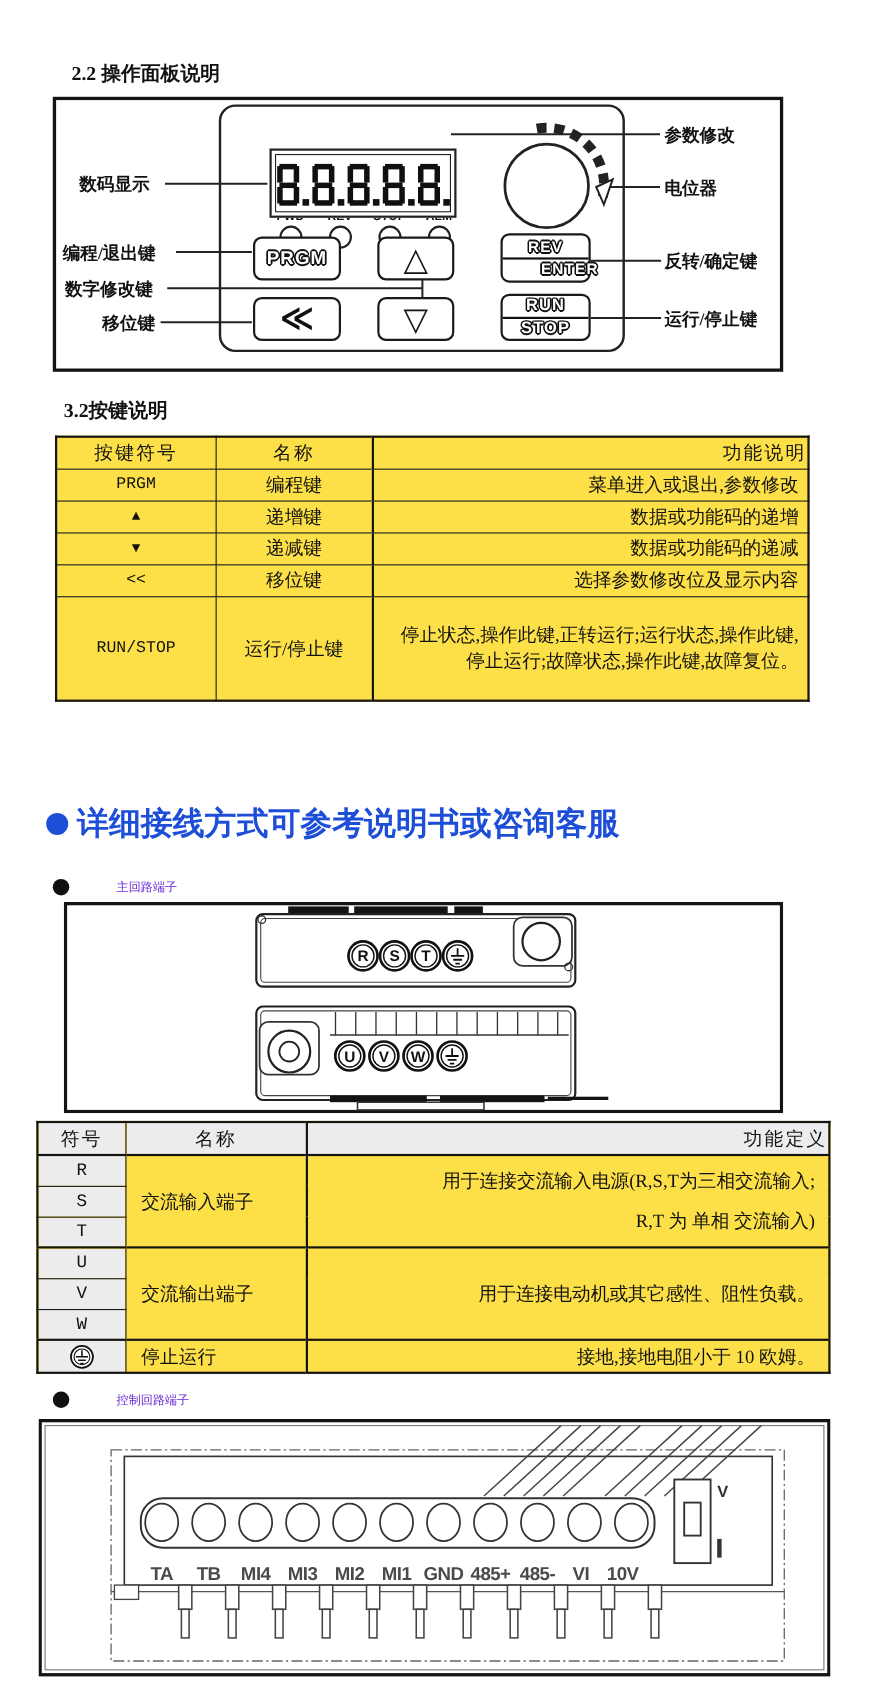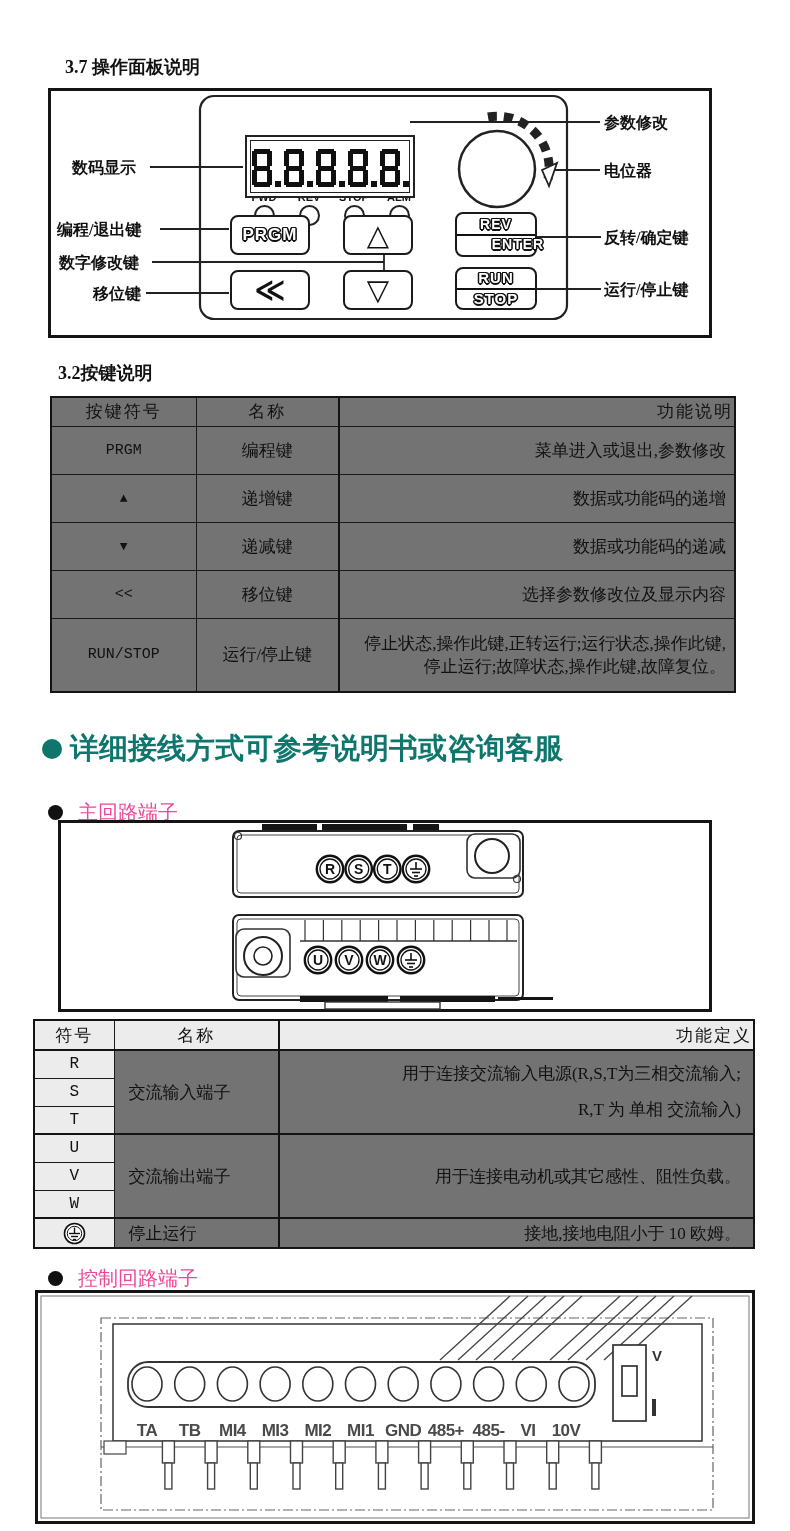--- a/index.html
+++ b/index.html
@@ -26,48 +26,48 @@
   .sdot{width:6px;height:6px;background:#101010;display:inline-block;margin:0 1px 0 1px;}
   .btn{position:absolute;border:2.5px solid #1a1a1a;border-radius:8px;background:#fff;box-sizing:border-box;
        display:flex;flex-direction:column;align-items:center;justify-content:center;}
   .ot{color:#fff;font-family:"Liberation Sans",sans-serif;font-weight:bold;letter-spacing:1px;line-height:1.1;
       text-shadow:-1px -1px 0 #111,1px -1px 0 #111,-1px 1px 0 #111,1px 1px 0 #111,-1.5px 0 0 #111,1.5px 0 0 #111,0 -1.5px 0 #111,0 1.5px 0 #111;}
   .btn .split{width:100%;border-top:2px solid #111;margin:1px 0;}
   .glyph{font-family:"DejaVu Sans",sans-serif;font-size:29px;color:#111;line-height:1;}
   .glyph.shift{font-weight:bold;font-size:30px;}
   .lbl{position:absolute;font-size:16px;font-weight:600;white-space:nowrap;color:#111;}
   
-  .tbl{position:absolute;border-collapse:collapse;table-layout:fixed;background:#737373;border:2.5px solid #141414;}
+  .tbl{position:absolute;border-collapse:collapse;table-layout:fixed;background:#fde047;border:2.5px solid #141414;}
   .tbl td,.tbl th{border:1.4px solid #1a1a1a;font-weight:normal;overflow:hidden;vertical-align:middle;box-sizing:border-box;}
   .keys{left:50px;top:396px;width:686px;font-size:17px;}
   .keys th{text-align:center;letter-spacing:2px;}
   .keys .sym{font-family:"Liberation Mono","DejaVu Sans Mono",monospace;font-size:15px;text-align:center;}
   .keys .nm{text-align:center;}
-  .keys .ds{text-align:left;padding:12px 8px;line-height:23px;}
+  .keys .ds{text-align:left;padding:2px 8px;line-height:23px;}
   .term{left:33px;top:1019px;width:722px;font-size:17px;}
   .term th{background:#ececec;text-align:center;letter-spacing:2px;}
   .term .sym{background:#ececec;text-align:center;font-family:"Liberation Mono","DejaVu Sans Mono",monospace;font-size:16px;}
   .term .nm{text-align:left;padding-left:14px;}
   .term .ds{text-align:left;padding:2px 12px;}
   .term .ds3{line-height:36px;white-space:pre-line;}
   .term .bl,.keys .bl{border-left:2.5px solid #141414;text-align:right;}
   .gsep td{border-top:2.2px solid #141414;}
   
   .notice{position:absolute;left:42px;top:729px;display:flex;align-items:center;
           font-family:"Liberation Sans",sans-serif;font-weight:bold;font-size:29px;white-space:nowrap;}
   .nbullet{display:inline-block;width:20px;height:20px;border-radius:50%;background:currentColor;margin-right:8px;}
-  .sect{position:absolute;left:48px;display:flex;align-items:center;font-size:20px;font-weight:500;white-space:nowrap;color:#ec4899;}
+  .sect{position:absolute;left:48px;display:flex;align-items:center;font-size:11px;font-weight:500;white-space:nowrap;color:#6d28d9;gap:28px;}
   .sbullet{display:inline-block;width:15px;height:15px;border-radius:50%;background:#111;margin-right:15px;}
 </style>
 </head>
 <body>
 
 <div class="page">
 
-  <div class="h1" style="left:65px;top:55px;">3.7 操作面板说明</div>
+  <div class="h1" style="left:65px;top:55px;">2.2 操作面板说明</div>
 
   <div class="panel-box">
     <svg class="panel-svg" style="left:-3px;top:-3px;width:664px;height:250px;" viewBox="48 88 664 250">
       <rect x="200" y="96" width="367" height="223" rx="14" fill="none" stroke="#222" stroke-width="2.2"></rect>
       <g stroke="#222" stroke-width="1.8">
         <line x1="410" y1="122" x2="600" y2="122"></line>
         <line x1="150" y1="167" x2="243" y2="167"></line>
         <line x1="545" y1="170" x2="600" y2="170"></line>
         <line x1="160" y1="229" x2="229" y2="229"></line>
         <line x1="152" y1="262" x2="384" y2="262"></line>
@@ -217,29 +217,29 @@
     <tr style="height:29px">
       <td class="sym" style="font-size:13px">▼</td>
       <td class="nm">递减键</td>
       <td class="ds bl">数据或功能码的递减</td>
     </tr>
     <tr style="height:29px">
       <td class="sym">&lt;&lt;</td>
       <td class="nm">移位键</td>
       <td class="ds bl">选择参数修改位及显示内容</td>
     </tr>
-    <tr style="height:74px">
+    <tr style="height:95px">
       <td class="sym">RUN/STOP</td>
       <td class="nm">运行/停止键</td>
       <td class="ds bl">停止状态,操作此键,正转运行;运行状态,操作此键,停止运行;故障状态,操作此键,故障复位。</td>
     </tr>
   </tbody>
     </table>
 
-  <div class="notice" style="color: #0f766e;">
+  <div class="notice" style="color: #1d4ed8;">
     <span class="nbullet"></span>
     <span>详细接线方式可参考说明书或咨询客服</span>
   </div>
 
   <div class="sect" style="top:799px;">
     <span class="sbullet"></span>
     <span>主回路端子</span>
   </div>
 
   <svg class="diagram-svg" style="left:58px;top:820px;width:654px;height:192px;" viewBox="58 820 654 192">

